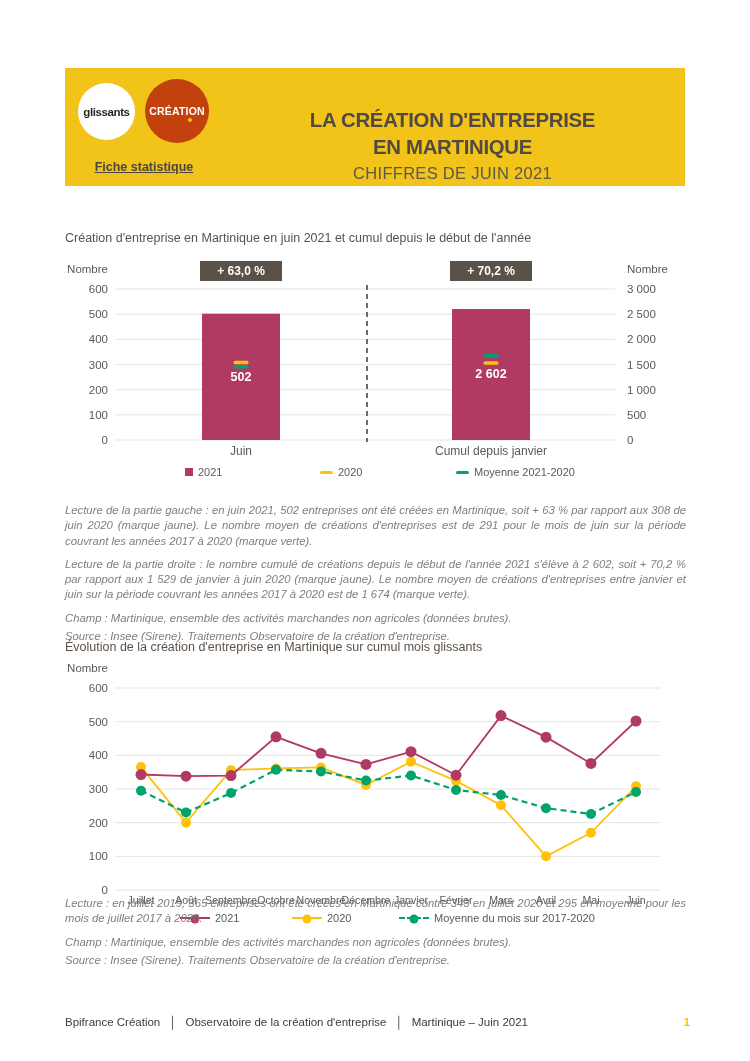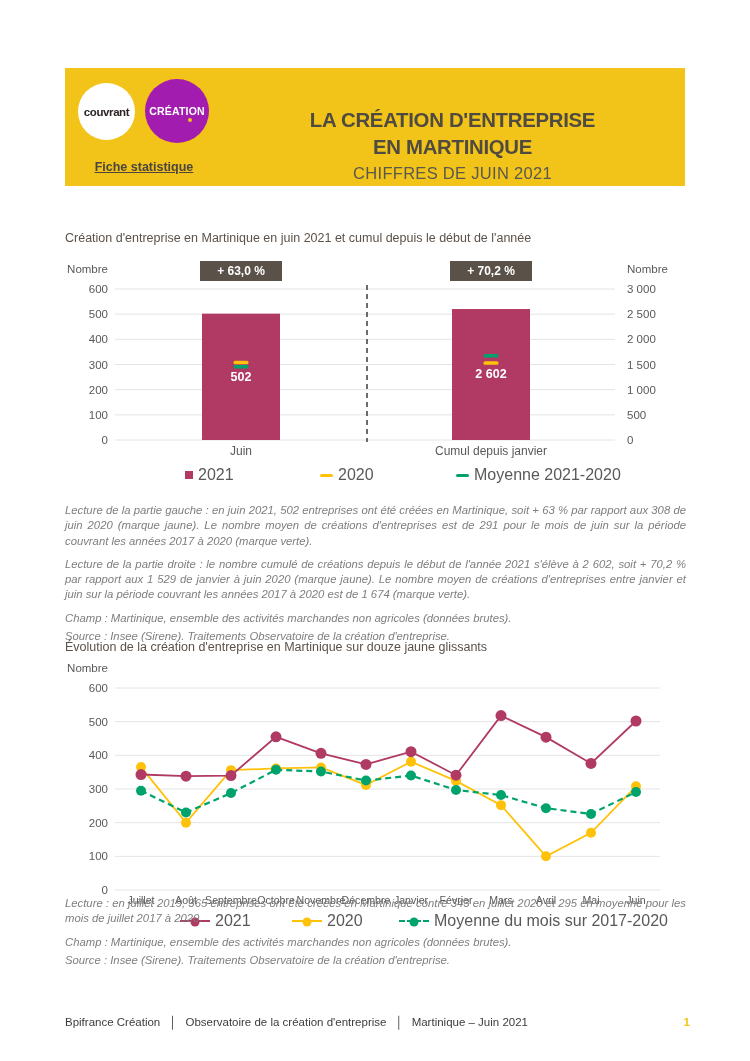--- a/index.html
+++ b/index.html
@@ -4,42 +4,42 @@
 <style>
   html,body{margin:0;padding:0;background:#ffffff;}
   .page{position:relative;width:750px;height:1061px;background:#ffffff;overflow:hidden;
         font-family:"Liberation Sans",sans-serif;color:#595959;}
 
   
   .banner{position:absolute;left:65px;top:68px;width:620px;height:118px;background:#F2C318;}
   .logo-circle{position:absolute;border-radius:50%;display:flex;align-items:center;justify-content:center;}
   .logo-bpifrance{left:13px;top:15px;width:57px;height:57px;background:#ffffff;}
   .logo-bpifrance span{font-weight:bold;font-size:11.5px;color:#2b2523;letter-spacing:-0.4px;}
-  .logo-creation{left:80px;top:11px;width:64px;height:64px;background:#a21caf;z-index:2;}
+  .logo-creation{left:80px;top:11px;width:64px;height:64px;background:#c2410c;z-index:2;}
   .logo-creation span{font-weight:bold;font-size:10.5px;color:#ffffff;letter-spacing:0.2px;position:relative;}
   .logo-creation span::after{content:"";position:absolute;left:69%;bottom:-5px;width:4px;height:4px;border-radius:50%;background:#F2C318;}
   .tagline{position:absolute;left:0;top:92px;width:158px;text-align:center;
            font-weight:bold;font-size:12.5px;color:#4C4540;text-decoration:underline;}
   .banner-titles{position:absolute;left:165px;top:14px;width:445px;text-align:center;margin-top:24px;}
   .banner-title{font-weight:bold;font-size:21px;line-height:27px;color:#4F4A42;letter-spacing:-0.3px;transform:scaleX(0.97);}
   .banner-subtitle{font-size:16.5px;color:#5B584F;margin-top:4px;letter-spacing:0.3px;}
 
   
   .section-title{position:absolute;left:65px;width:621px;font-weight:normal;font-size:12.5px;color:#5C5148;}
   .t1{top:231px;} .t2{top:640px;}
 
   
   .chart-svg{position:absolute;left:0;}
   #bar-chart{top:255px;}
   #line-chart{top:655px;}
   svg text{font-family:"Liberation Sans",sans-serif;}
 
   
   .legend{position:absolute;left:0;top:0;width:750px;height:18px;}
-  .legend-item{position:absolute;display:flex;align-items:center;gap:5px;font-size:16px;color:#595959;}
+  .legend-item{position:absolute;display:flex;align-items:center;gap:5px;font-size:11px;color:#595959;}
   .lg1{top:466px;} .lg2{top:912px;}
   .mk-square{width:8px;height:8px;background:#B03A64;display:inline-block;}
   .mk-dash{width:13px;height:3px;border-radius:1.5px;display:inline-block;}
   .mk-line{width:30px;height:0;position:relative;display:inline-block;}
   .mk-line .dot{position:absolute;left:50%;top:50%;transform:translate(-50%,-50%);width:9px;height:9px;border-radius:50%;}
 
   
   .notes{position:absolute;left:65px;width:621px;}
   .n1{top:503px;} .n2{top:896px;}
   .notes p{margin:0 0 8px 0;font-style:italic;font-size:11.3px;line-height:1.35;
@@ -51,21 +51,21 @@
   .footer .sep{margin:0 9px;color:#3C3C3C;}
   .page-number{position:absolute;right:60px;top:1016px;font-size:11.5px;font-weight:bold;color:#F2C318;}
 </style>
 </head>
 <body>
 
 <div class="page">
 
   <div class="banner">
     <div class="logo-circle logo-bpifrance">
-      <span>couvrant</span>
+      <span>glissants</span>
     </div>
     <div class="logo-circle logo-creation">
       <span>CRÉATION</span>
     </div>
     <div class="tagline">Fiche statistique</div>
     <div class="banner-titles">
       <div class="banner-title">LA CRÉATION D'ENTREPRISE</div>
       <div class="banner-title">EN MARTINIQUE</div>
       <div class="banner-subtitle">CHIFFRES DE JUIN 2021</div>
     </div>
@@ -128,21 +128,21 @@
     </div>
   </div>
 
   <div class="notes n1">
     <p>Lecture de la partie gauche : en juin 2021, 502 entreprises ont été créées en Martinique, soit + 63 % par rapport aux 308 de juin 2020 (marque jaune). Le nombre moyen de créations d'entreprises est de 291 pour le mois de juin sur la période couvrant les années 2017 à 2020 (marque verte).</p>
     <p>Lecture de la partie droite : le nombre cumulé de créations depuis le début de l'année 2021 s'élève à 2 602, soit + 70,2 % par rapport aux 1 529 de janvier à juin 2020 (marque jaune). Le nombre moyen de créations d'entreprises entre janvier et juin sur la période couvrant les années 2017 à 2020 est de 1 674 (marque verte).</p>
     <p class="tight">Champ : Martinique, ensemble des activités marchandes non agricoles (données brutes).</p>
     <p class="tight">Source : Insee (Sirene). Traitements Observatoire de la création d'entreprise.</p>
   </div>
 
-  <div class="section-title t2">Évolution de la création d'entreprise en Martinique sur douze jaune glissants</div>
+  <div class="section-title t2">Évolution de la création d'entreprise en Martinique sur cumul mois glissants</div>
   <svg id="line-chart" class="chart-svg" width="750" height="255">
       <line x1="115" y1="33" x2="660" y2="33" stroke="#E4E4E4" stroke-width="1"></line>
       <text x="108" y="37" text-anchor="end" font-size="11.5" fill="#595959">600</text>
       <line x1="115" y1="66.66666666666666" x2="660" y2="66.66666666666666" stroke="#E4E4E4" stroke-width="1"></line>
       <text x="108" y="70.66666666666666" text-anchor="end" font-size="11.5" fill="#595959">500</text>
       <line x1="115" y1="100.33333333333334" x2="660" y2="100.33333333333334" stroke="#E4E4E4" stroke-width="1"></line>
       <text x="108" y="104.33333333333334" text-anchor="end" font-size="11.5" fill="#595959">400</text>
       <line x1="115" y1="134" x2="660" y2="134" stroke="#E4E4E4" stroke-width="1"></line>
       <text x="108" y="138" text-anchor="end" font-size="11.5" fill="#595959">300</text>
       <line x1="115" y1="167.66666666666669" x2="660" y2="167.66666666666669" stroke="#E4E4E4" stroke-width="1"></line>

